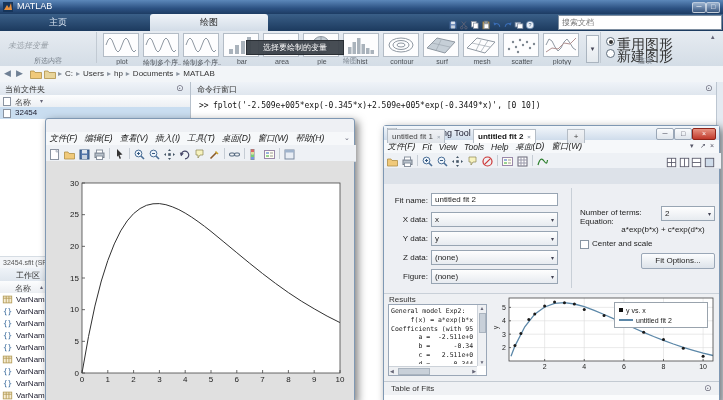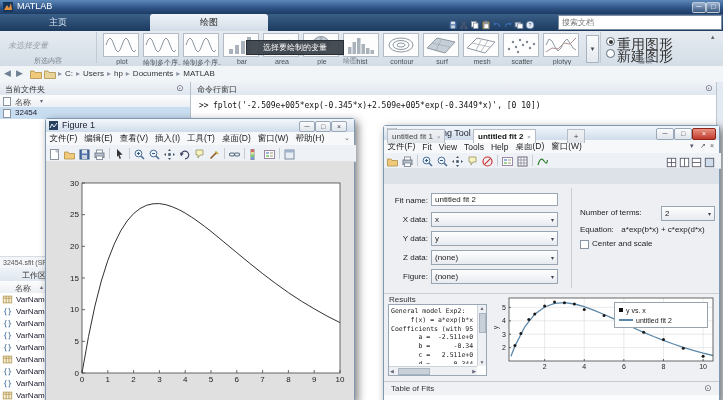--- a/index.html
+++ b/index.html
@@ -38,21 +38,21 @@
   .panelhdr{background:linear-gradient(#eff3f8,#dfe6ee);border-bottom:1px solid #c2cbd5;
             font-size:8px;color:#333;}
   .colhdr{background:linear-gradient(#fcfdfe,#eceff3);border-bottom:1px solid #ccd3db;
           font-size:8px;color:#444;}
   .wsrow{height:12px;display:flex;align-items:center;font-size:8px;color:#223;background:#fff;}
   
   .window{border:1px solid #7f98b3;border-radius:3px 3px 0 0;background:#eef0f4;
           box-shadow:3px 3px 9px rgba(0,0,0,.5);}
   .wtitle{background:linear-gradient(#f3f7fb,#cfdceb);height:13px;border-bottom:1px solid #b9c5d2;
           font-size:9px;color:#223;}
-  .menubar{background:#f6f8fa;border-bottom:1px solid #d5dbe2;display:flex;align-items:center;}
+  .menubar{background:#f6f8fa;border-bottom:1px solid #d5dbe2;display:flex;align-items:center;font-style:italic;}
   .menu-item{font-size:8.5px;color:#222;padding:0 3.5px;white-space:nowrap;}
   .toolbar{background:#eef1f5;border-bottom:1px solid #d0d7df;display:flex;align-items:center;gap:2px;padding-left:2px;}
   .tsep{width:1px;height:11px;background:#c5ccd4;margin:0 1px;}
   .smbtn{background:linear-gradient(#fbfcfd,#dfe5ec);border:1px solid #9aa7b7;border-radius:2px;
          font-size:7px;color:#445;text-align:center;line-height:9px;}
   .closebtn{background:linear-gradient(#e89382,#c0392b);border:1px solid #8e2318;color:#fff;}
   
   .cftlabel{font-size:8px;color:#222;}
   .field{background:#fff;border:1px solid #98a5b3;font-size:8px;color:#222;padding:0 3px;
          display:flex;align-items:center;}
@@ -292,21 +292,21 @@
   <div class="abs" style="left:0;top:107px;width:190px;height:12px;background:#c9ddf0">
     <svg class="abs" style="left:3px;top:1.5px" width="8" height="9">
         <rect x="0.5" y="0.5" width="7" height="8" fill="#fff" stroke="#8a93a0"></rect>
       </svg>
     <span class="abs" style="left:15px;top:1px;font-size:8px;color:#223">32454</span>
   </div>
   <div class="abs" style="left:0;top:256px;width:190px;height:12px;background:#f4f6f9;border-top:1px solid #d6dde4">
     <span class="abs" style="left:3px;top:2px;font-size:7px;color:#555">32454.sfit (SF</span>
   </div>
   <div class="abs panelhdr" style="left:0;top:268px;width:190px;height:13px">
-    <span class="abs" style="left:22px;top:2px">工作区</span>
+    <span class="abs" style="left:16px;top:2px">工作区</span>
   </div>
   <div class="abs colhdr" style="left:0;top:281px;width:190px;height:12px">
     <span class="abs" style="left:15px;top:1.5px">名称</span>
     <span class="abs" style="left:40px;top:1.5px;font-size:6px;color:#667">▴</span>
   </div>
   <div class="abs" style="left:0;top:293px;width:190px;height:107px;overflow:hidden;background:#fff" id="wsrows">
       <div class="wsrow">
         <span style="display: inline-block; width: 11px; height: 11px; margin: 0px 3px 0px 2px;"><svg width="11" height="11" viewBox="0 0 13 13">
             <rect x="1.5" y="2.5" width="10" height="8" fill="#f7edd3" stroke="#b39b56"></rect>
             <line x1="1.5" y1="5" x2="11.5" y2="5" stroke="#b39b56"></line>
@@ -376,30 +376,20 @@
     <span class="abs" style="left:6px;top:2px">命令行窗口</span>
     <span class="abs" style="left:514px;top:1px;font-size:9px;color:#667">⊙</span>
   </div>
   <div class="abs" style="left:191px;top:95px;width:525px;height:305px;background:#fff">
     <span class="abs mono" style="left:8px;top:6px;font-size:8px;color:#111">&gt;&gt;</span>
     <span class="abs mono" style="left:22px;top:6px;font-size:8px;color:#111;white-space:nowrap">fplot('-2.509e+005*exp(-0.345*x)+2.509e+005*exp(-0.3449*x)', [0 10])</span>
   </div>
   <div class="abs" style="left:716px;top:82px;width:7px;height:318px;background:#e4eaf1;border-left:1px solid #bcc6d1"></div>
 
   <div class="abs window" style="left:45px;top:118px;width:308px;height:282px;z-index:40">
-    <div class="abs wtitle" style="left:0;top:0;width:308px">
-      <svg class="abs" style="left:3px;top:2px" width="9" height="9">
-          <rect width="9" height="9" fill="#27405f"></rect>
-          <polyline points="1,7 3,3 5,6 8,2" fill="none" stroke="#e8eef5" stroke-width="1"></polyline>
-        </svg>
-      <span class="abs" style="left:16px;top:1px">Figure 1</span>
-      <div class="abs smbtn" style="left:253px;top:1.5px;width:14px;height:9px">─</div>
-      <div class="abs smbtn" style="left:269px;top:1.5px;width:14px;height:9px">□</div>
-      <div class="abs smbtn" style="left:285px;top:1.5px;width:14px;height:9px">×</div>
-    </div>
     <div class="abs menubar" style="left:0;top:13px;width:308px;height:13px" id="figmenu">
         <span class="menu-item">文件(F)</span>
         <span class="menu-item">编辑(E)</span>
         <span class="menu-item">查看(V)</span>
         <span class="menu-item">插入(I)</span>
         <span class="menu-item">工具(T)</span>
         <span class="menu-item">桌面(D)</span>
         <span class="menu-item">窗口(W)</span>
         <span class="menu-item">帮助(H)</span>
       </div>
@@ -657,24 +647,25 @@
     <div class="abs dd" style="left:47px;top:143px;width:119px;height:13px">
         <span>(none)</span>
         <span class="ar">▾</span>
       </div>
     <div class="abs" style="left:187px;top:62px;width:1px;height:100px;background:#c8cfd7"></div>
     <div class="abs cftlabel" style="left:196px;top:82px">Number of terms:</div>
     <div class="abs dd" style="left:277px;top:80px;width:46px;height:13px">
         <span>2</span>
         <span class="ar">▾</span>
       </div>
-    <div class="abs cftlabel" style="left:196px;top:99px">Equation:</div>
+    <div class="abs cftlabel" style="left:196px;top:91px">Equation:</div>
     <div class="abs cftlabel" style="left:224px;top:99px;width:110px;text-align:center">a*exp(b*x) + c*exp(d*x)</div>
     <div class="abs" style="left:196px;top:114px;width:7px;height:7px;background:#fff;border:1px solid #8895a3"></div>
     <div class="abs cftlabel" style="left:208px;top:113px">Center and scale</div>
+    <div class="abs btn" style="left:257px;top:127px;width:72px;height:14px;line-height:14px">Fit Options...</div>
 
     <div class="abs" style="left:0;top:167px;width:335px;height:88px;background:#eef0f3;border-top:1px solid #c9d0d8"></div>
     <div class="abs cftlabel" style="left:5px;top:169px;color:#333">Results</div>
     <div class="abs" style="left:4px;top:178px;width:97px;height:70px;background:#fff;border:1px solid #9aa7b7">
       <div class="abs mono" style="left:2px;top:2px;width:85px;height:57px;overflow:hidden" id="reslines">
           <div class="resline">General model Exp2:</div>
           <div class="resline">     f(x) = a*exp(b*x</div>
           <div class="resline">Coefficients (with 95</div>
           <div class="resline">       a =  -2.511e+0</div>
           <div class="resline">       b =      -0.34</div>

